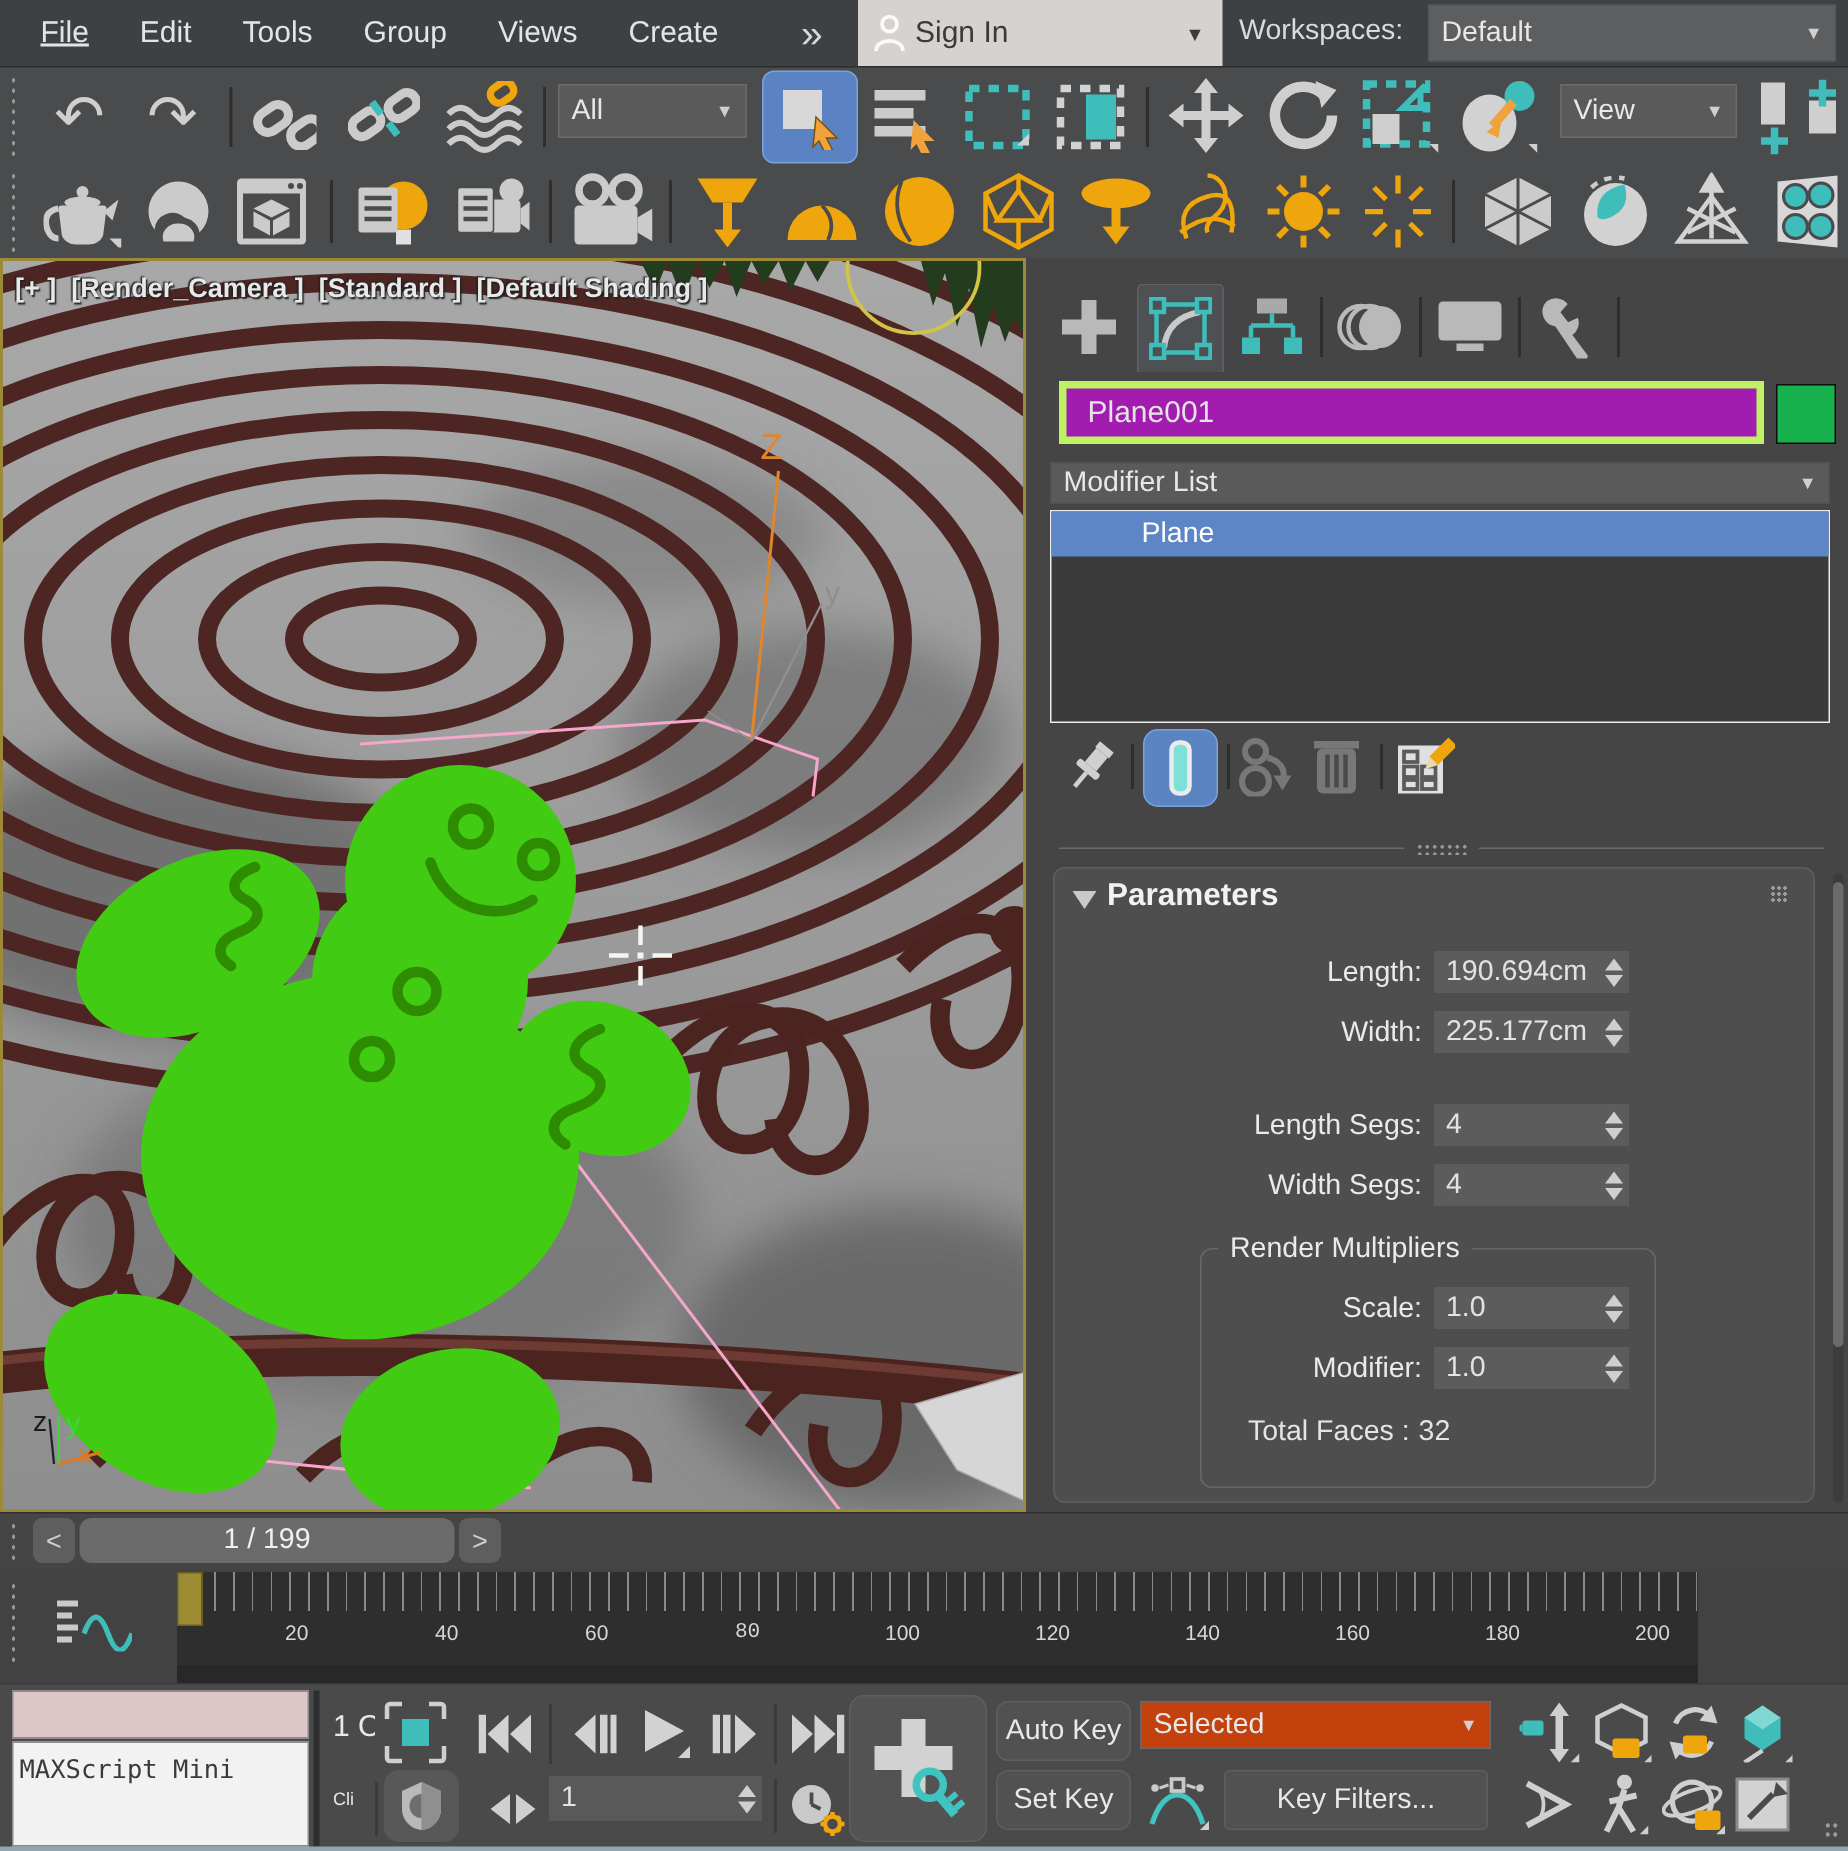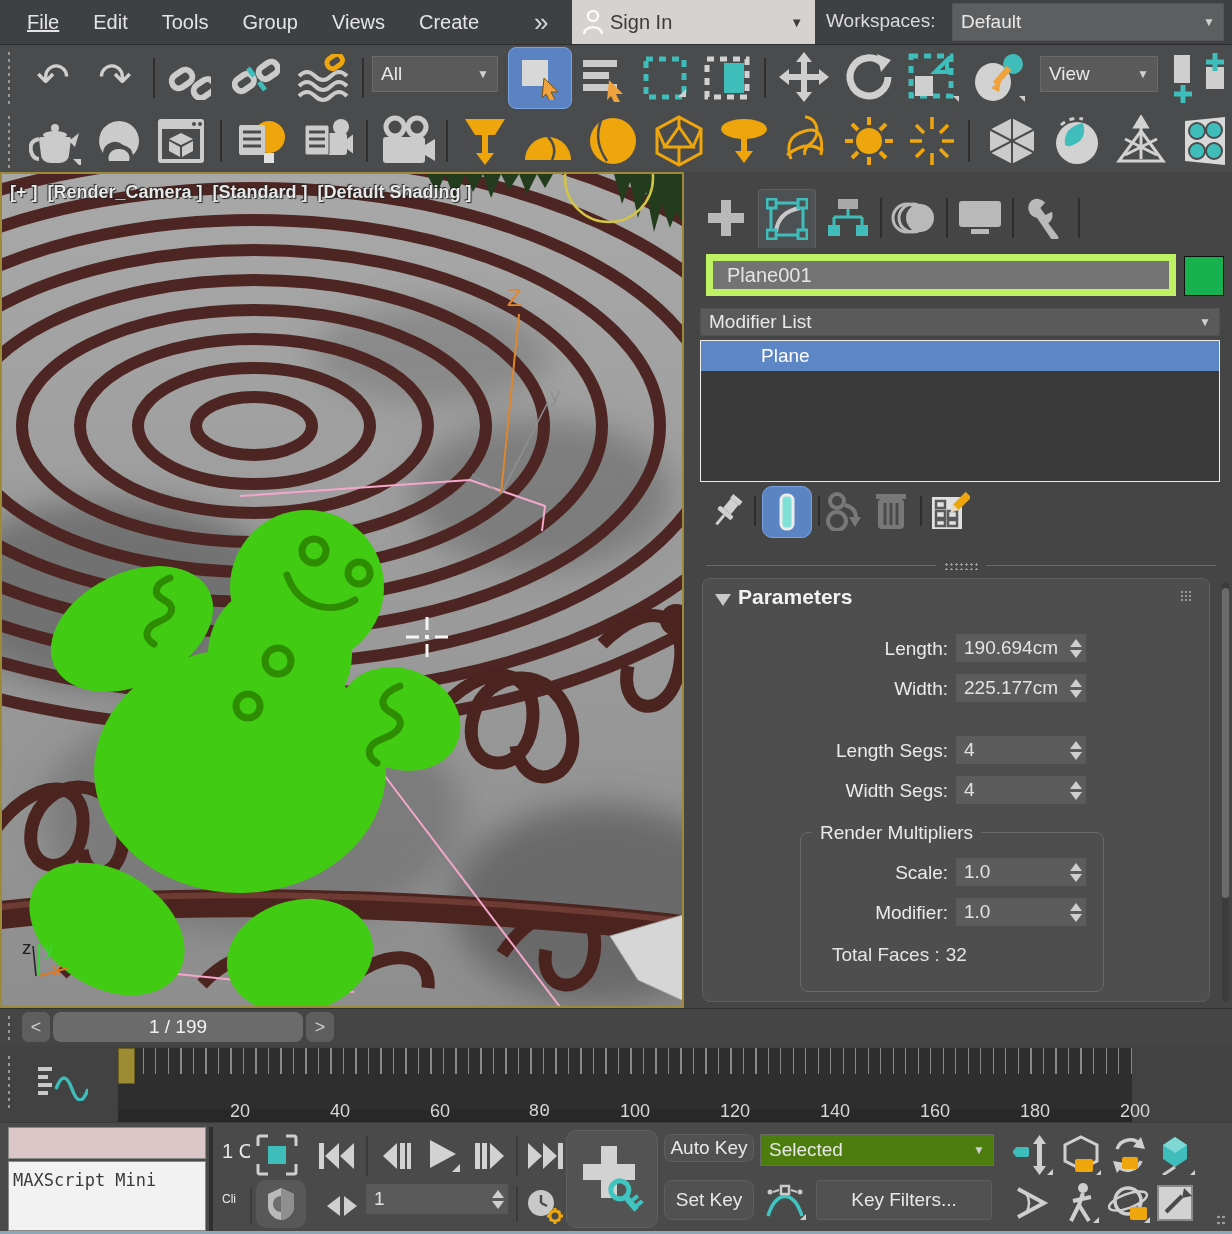--- a/index.html
+++ b/index.html
@@ -18,21 +18,21 @@
   .spinbox{background:#5c5c5c;display:flex;align-items:center;box-sizing:border-box;
        padding:0 4px 0 8px;color:#e2e2e2;font-size:19px;}
   .spinner{margin-left:auto;display:flex;flex-direction:column;gap:3px;align-items:center;}
   .spinner .up{width:0;height:0;border-left:6px solid transparent;border-right:6px solid transparent;
        border-bottom:8px solid #cfcfcf;}
   .spinner .dn{width:0;height:0;border-left:6px solid transparent;border-right:6px solid transparent;
        border-top:8px solid #cfcfcf;}
   .plabel{position:absolute;font-size:19px;color:#eaeaea;text-align:right;}
   .vplabel{font-size:18px;font-weight:bold;color:#e8e8e8;
        text-shadow:1px 1px 1px #222,-1px -1px 1px #222;}
-  .ruler-num{position:absolute;width:60px;text-align:right;font-size:18px;color:#d6d6d6;top:1080px;margin-top:21px;}
+  .ruler-num{position:absolute;width:60px;text-align:left;font-size:14px;color:#d6d6d6;top:1080px;}
   svg{display:block;}
   .dotsep{width:2px;background:#3a3a3a;}
 </style>
 </head>
 <body>
 
 <div id="app">
 
   <div class="abs flex" style="left:0;top:0;width:1232px;height:44px;background:#3e4143;padding-left:10px;">
     <div style="padding:0 17px;font-size:20px;text-decoration:underline;">File</div>
@@ -526,21 +526,21 @@
       </svg>
   </div>
   <div class="abs vdiv" style="left:1012px;top:198px;height:40px;"></div>
   <div class="abs tbi" style="left:1020px;top:190px;width:52px;height:56px;">
     <svg width="46" height="42">
         <path d="M6,6 a10,10 0 0 1 14,0 l-4,6 6,6 6,-4 a10,10 0 0 1 -2,12 L38,38 a4,4 0 0 1 -6,4 L14,22 a10,10 0 0 1 -8,-16z" fill="#b9b9b9" transform="rotate(8 23 21)"></path>
       </svg>
   </div>
   <div class="abs vdiv" style="left:1078px;top:198px;height:40px;"></div>
 
-  <div class="abs flex" style="left:706px;top:254px;width:470px;height:42px;background:#737373;border:7px solid #bef264;font-size:20px;padding-left:14px;box-sizing:border-box;">
+  <div class="abs flex" style="left:706px;top:254px;width:470px;height:42px;background:#a21caf;border:5px solid #bef264;font-size:20px;padding-left:14px;box-sizing:border-box;">
     <span>Plane001</span>
   </div>
   <div class="abs" style="left:1184px;top:256px;width:38px;height:38px;background:#17b14e;border:1px solid #0e0e0e;"></div>
 
   <div class="abs dd" style="left:700px;top:308px;width:520px;height:28px;font-size:19px;background:#5a5a5a;border-color:#505050;">
     <span>Modifier List</span>
     <span class="caret">▼</span>
   </div>
 
   <div class="abs" style="left:700px;top:340px;width:520px;height:142px;background:#3a3a3a;border:1px solid #ececec;box-sizing:border-box;">
@@ -821,27 +821,27 @@
           <rect x="4" y="20" width="52" height="16"></rect>
         </g>
         <g transform="rotate(-40 46 52)">
           <circle cx="46" cy="44" r="9" fill="none" stroke="#3fc4c0" stroke-width="5"></circle>
           <rect x="43" y="52" width="6" height="18" fill="#3fc4c0"></rect>
           <rect x="49" y="58" width="7" height="4" fill="#3fc4c0"></rect>
           <rect x="49" y="65" width="7" height="4" fill="#3fc4c0"></rect>
         </g>
       </svg>
   </div>
-  <div class="abs btn" style="left:664px;top:1134px;width:90px;height:28px;font-size:19px;">
+  <div class="abs btn" style="left:664px;top:1134px;width:90px;height:40px;font-size:19px;">
     <span>Auto Key</span>
   </div>
   <div class="abs btn" style="left:664px;top:1180px;width:90px;height:40px;font-size:19px;">
     <span>Set Key</span>
   </div>
-  <div class="abs dd" style="left:760px;top:1134px;width:234px;height:32px;font-size:19px;background:#4d7c0f;">
+  <div class="abs dd" style="left:760px;top:1134px;width:234px;height:32px;font-size:19px;background:#c2410c;">
     <span>Selected</span>
     <span class="caret">▼</span>
   </div>
   <div class="abs tbi" style="left:762px;top:1180px;width:46px;height:42px;">
     <svg width="42" height="38">
         <path d="M4,34 C12,8 30,8 38,34" fill="none" stroke="#3fc4c0" stroke-width="3.5"></path>
         <rect x="17" y="4" width="8" height="8" fill="none" stroke="#c9c9c9" stroke-width="2.5"></rect>
         <circle cx="6" cy="10" r="2.5" fill="#c9c9c9"></circle>
         <circle cx="36" cy="10" r="2.5" fill="#c9c9c9"></circle>
         <line x1="9" y1="10" x2="15" y2="8" stroke="#c9c9c9" stroke-width="2"></line>

